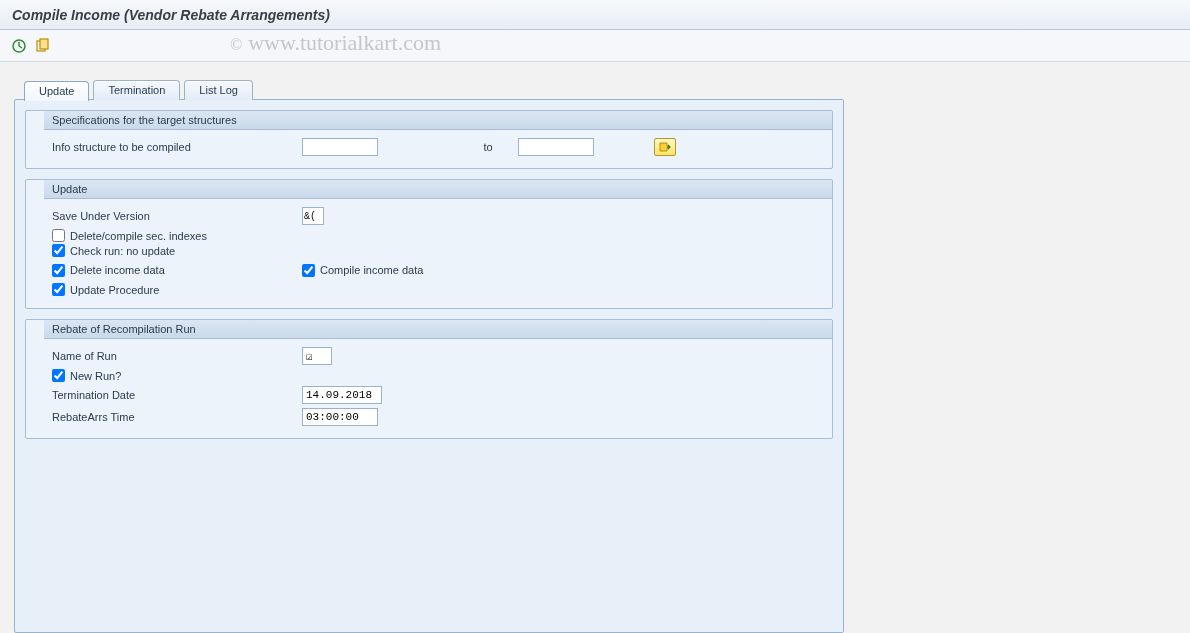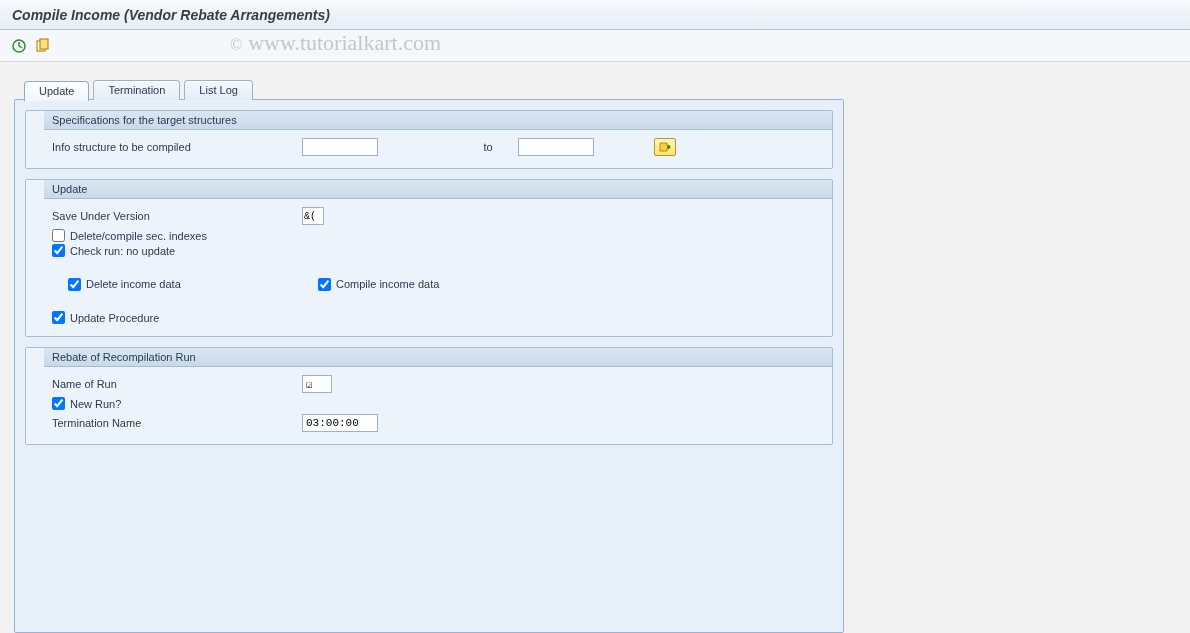--- a/index.html
+++ b/index.html
@@ -218,21 +218,21 @@
           <input class="input micro" value="&amp;(" style="">
         </div>
         <label class="chk">
           <input type="checkbox" style="">
           <span>Delete/compile sec. indexes</span>
         </label>
         <label class="chk">
           <input type="checkbox" checked="" style="">
           <span>Check run: no update</span>
         </label>
-        <div class="row" style="margin:16px">
+        <div class="row" style="margin:0">
           <label class="chk chk-col">
             <input type="checkbox" checked="" style="">
             <span>Delete income data</span>
           </label>
           <label class="chk">
             <input type="checkbox" checked="" style="">
             <span>Compile income data</span>
           </label>
         </div>
         <label class="chk">
@@ -247,20 +247,24 @@
       <div class="groupbox-body">
         <div class="row">
           <span class="label">Name of Run</span>
           <input class="input tiny" value="☑" style="">
         </div>
         <label class="chk">
           <input type="checkbox" checked="" style="">
           <span>New Run?</span>
         </label>
         <div class="row">
-          <span class="label">Termination Name</span>
+          <span class="label">Termination Date</span>
+          <input class="input med" value="14.09.2018" style="">
+        </div>
+        <div class="row">
+          <span class="label">RebateArrs Time</span>
           <input class="input small" value="03:00:00" style="">
         </div>
       </div>
     </div>
 
   </div>
 </div>
 
 </body></html>

